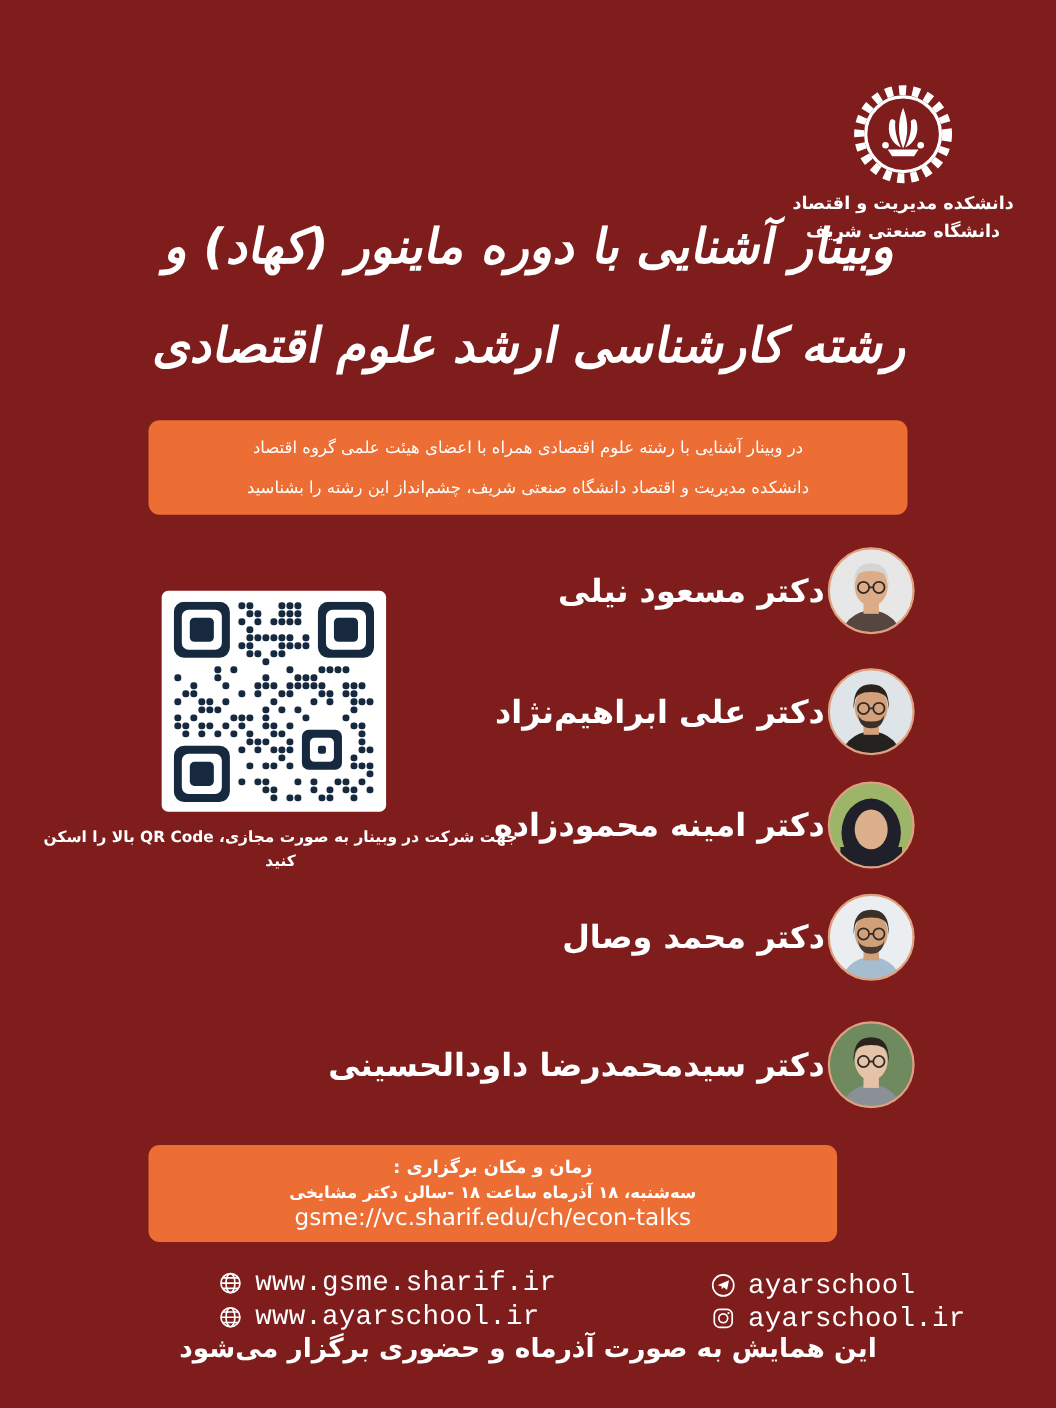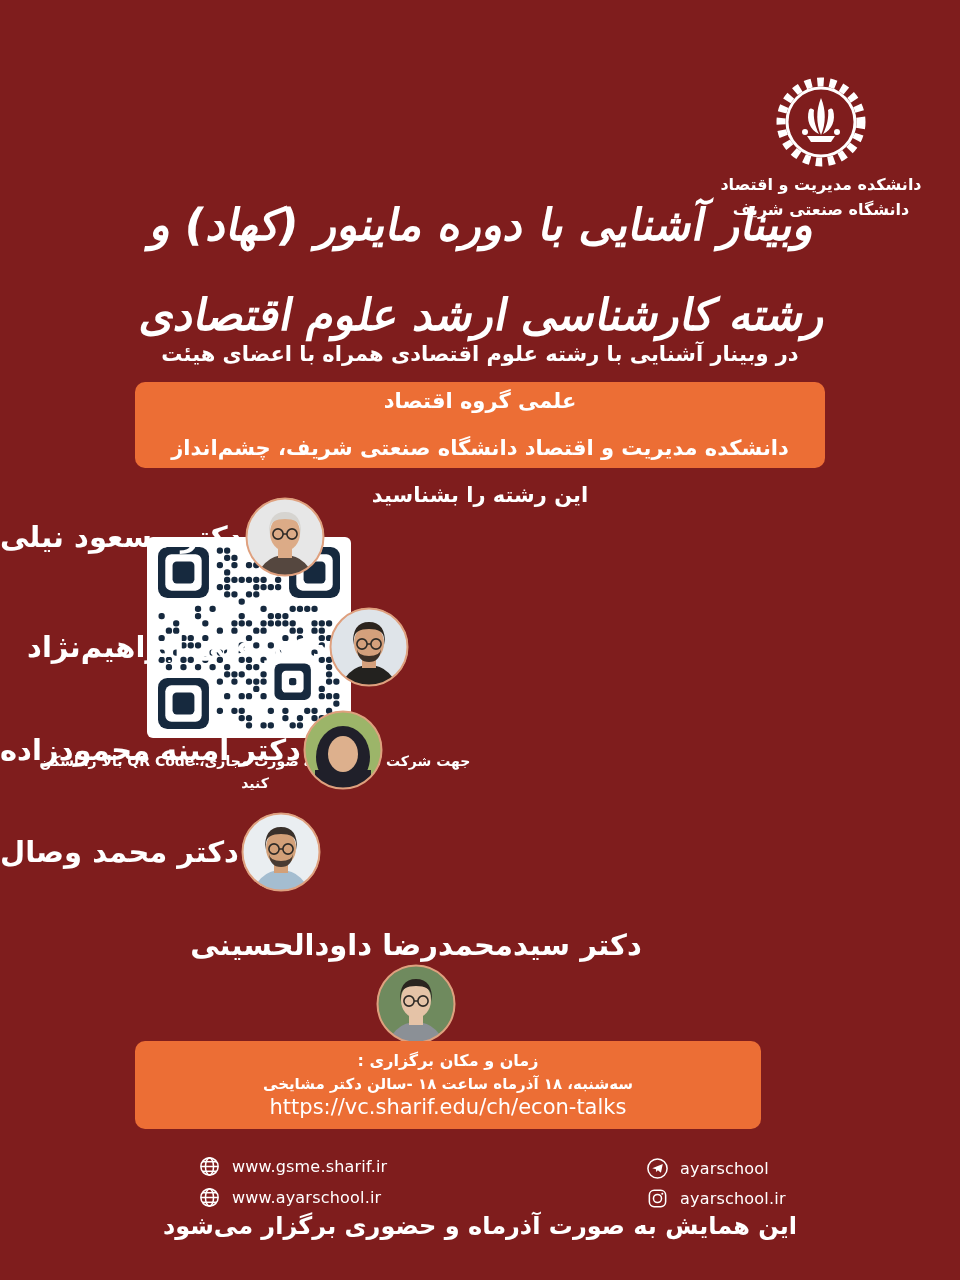--- a/index.html
+++ b/index.html
@@ -11,43 +11,43 @@
   .logo-block{position:absolute;top:72px;right:34px;width:210px;text-align:center;}
   .logo-seal{width:100px;height:100px;margin:0 auto;display:block;}
   .faculty-line{font-size:16px;font-weight:bold;line-height:25px;direction:rtl;white-space:nowrap;}
   
   .title{position:absolute;top:180px;left:0;right:0;text-align:center;direction:rtl;}
   .title .line{font-size:44px;font-weight:bold;line-height:90px;letter-spacing:-1px;
     font-style:italic;transform:skewX(3deg);}
   
   .intro-box{position:absolute;left:135px;top:382px;width:690px;height:86px;background:#EC6E35;
     border-radius:10px;text-align:center;direction:rtl;display:flex;flex-direction:column;justify-content:center;}
-  .intro-box .line{font-size:21px;font-weight:bold;line-height:47px;padding:0 18px;}
+  .intro-box .line{font-size:15px;font-weight:normal;line-height:36px;padding:0 18px;}
   
   .qr-box{position:absolute;left:147px;top:537px;width:204px;height:201px;background:#fff;border-radius:6px;
     display:flex;align-items:center;justify-content:center;}
   .qr-caption{position:absolute;left:35px;top:750px;width:440px;text-align:center;direction:rtl;
     font-size:14px;font-weight:bold;line-height:22px;}
   
   .speaker-row{position:absolute;left:0;right:128px;height:80px;display:flex;align-items:center;
-    justify-content:flex-start;gap:2px;}
+    justify-content:flex-end;gap:2px;}
   .speaker-name{font-size:29px;font-weight:bold;direction:rtl;white-space:nowrap;}
   .speaker-avatar{width:80px;height:80px;flex:0 0 auto;}
   
   .event-box{position:absolute;left:135px;top:1041px;width:626px;height:88px;background:#EC6E35;
     border-radius:10px;text-align:center;display:flex;flex-direction:column;justify-content:center;gap:2px;}
   .event-heading{font-size:16px;font-weight:bold;direction:rtl;}
   .event-datetime{font-size:15px;font-weight:bold;direction:rtl;margin-top:3px;}
   .event-url{font-size:21px;direction:ltr;}
   
   .footer-left{position:absolute;left:198px;top:1153px;display:flex;flex-direction:column;gap:5px;}
   .footer-right{position:absolute;left:646px;top:1155px;display:flex;flex-direction:column;gap:4px;}
   .footer-item{display:flex;align-items:center;gap:11px;height:26px;}
   .footer-item .icn{width:23px;height:23px;flex:0 0 auto;}
-  .footer-label{font-size:16px;letter-spacing:0.2px;}
+  .footer-label{font-size:25px;letter-spacing:0.2px;font-family:Liberation Mono, monospace;}
   .footer-note{position:absolute;left:0;right:0;top:1212px;text-align:center;direction:rtl;
     font-size:24px;font-weight:bold;}
 </style>
 </head>
 <body>
 
 <div class="poster">
 
   <div class="logo-block">
     <svg class="logo-seal" viewBox="0 0 100 100">
@@ -332,21 +332,21 @@
               <path d="M28 42 Q29 55 40 55 Q51 55 52 42 Q51 49 40 49 Q29 49 28 42 Z" fill="#39302a" opacity="0.9"></path>
               <g stroke="#2e2a26" stroke-width="1.6" fill="none">
       <circle cx="33" cy="37" r="5.1"></circle>
                 <circle cx="47" cy="37" r="5.1"></circle>
       <line x1="38" y1="37" x2="42" y2="37"></line>
               </g>
             </g>
     <circle cx="40" cy="40" r="38.5" fill="none" stroke="#DFA07E" stroke-width="2"></circle>
           </svg></div>
       </div>
-      <div class="speaker-row" style="top: 928px; flex-direction: column;">
+      <div class="speaker-row" style="top: 928px;">
         <div class="speaker-name">دکتر سیدمحمدرضا داودالحسینی</div>
         <div class="speaker-avatar"><svg viewBox="0 0 80 80" width="80" height="80">
     <defs>
               <clipPath id="avc4">
                 <circle cx="40" cy="40" r="39"></circle>
               </clipPath>
             </defs>
     <g clip-path="url(#avc4)">
               <rect width="80" height="80" fill="#6f8a5e"></rect>
               <ellipse cx="40" cy="85" rx="28" ry="27" fill="#8b9096"></ellipse>
@@ -360,21 +360,21 @@
               </g>
             </g>
     <circle cx="40" cy="40" r="38.5" fill="none" stroke="#DFA07E" stroke-width="2"></circle>
           </svg></div>
       </div>
     </div>
 
   <div class="event-box">
     <div class="event-heading">زمان و مکان برگزاری :</div>
     <div class="event-datetime">سه‌شنبه، ۱۸ آذرماه ساعت ۱۸ -سالن دکتر مشایخی</div>
-    <div class="event-url">https://vc.sharif.edu/ch/econ-talks</div>
+    <div class="event-url">gsme://vc.sharif.edu/ch/econ-talks</div>
   </div>
 
   <div class="footer-left">
     <div class="footer-item">
       <svg class="icn" viewBox="0 0 24 24" fill="none" stroke="#fff" stroke-width="1.6">
         <circle cx="12" cy="12" r="9"></circle>
           <ellipse cx="12" cy="12" rx="4.2" ry="9"></ellipse>
         <line x1="3" y1="12" x2="21" y2="12"></line>
           <line x1="4.3" y1="7" x2="19.7" y2="7"></line>
           <line x1="4.3" y1="17" x2="19.7" y2="17"></line>

